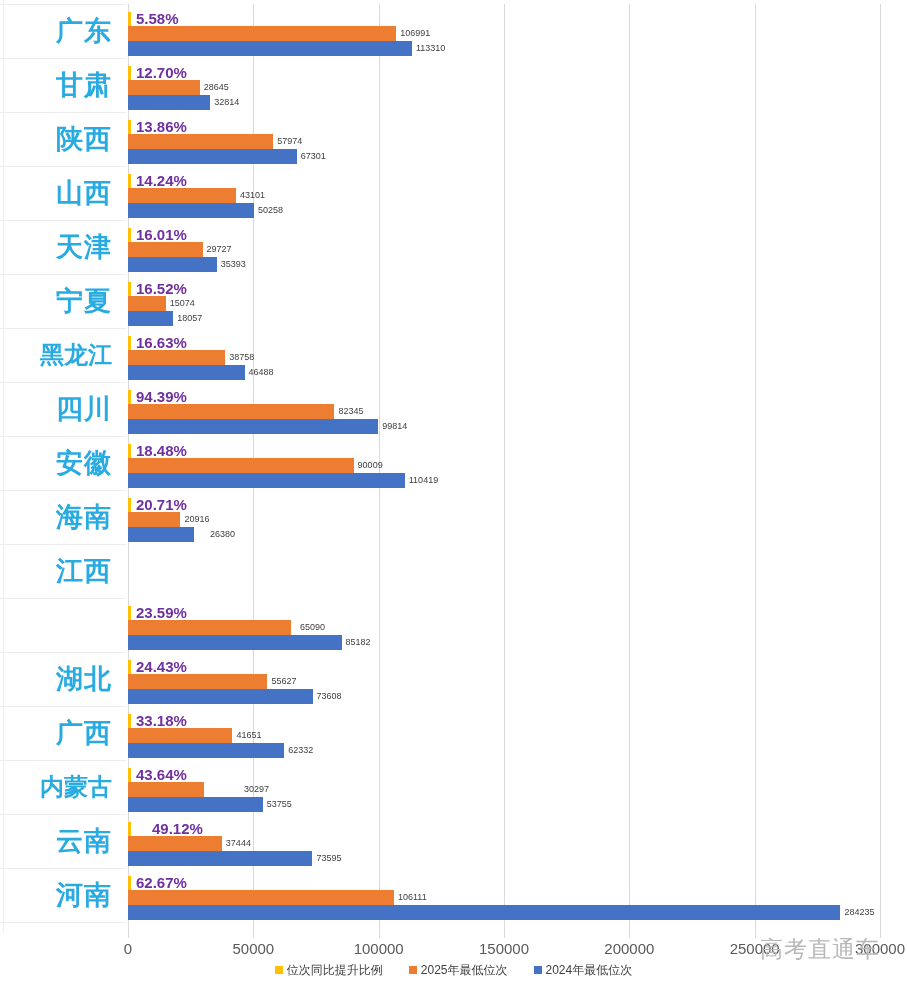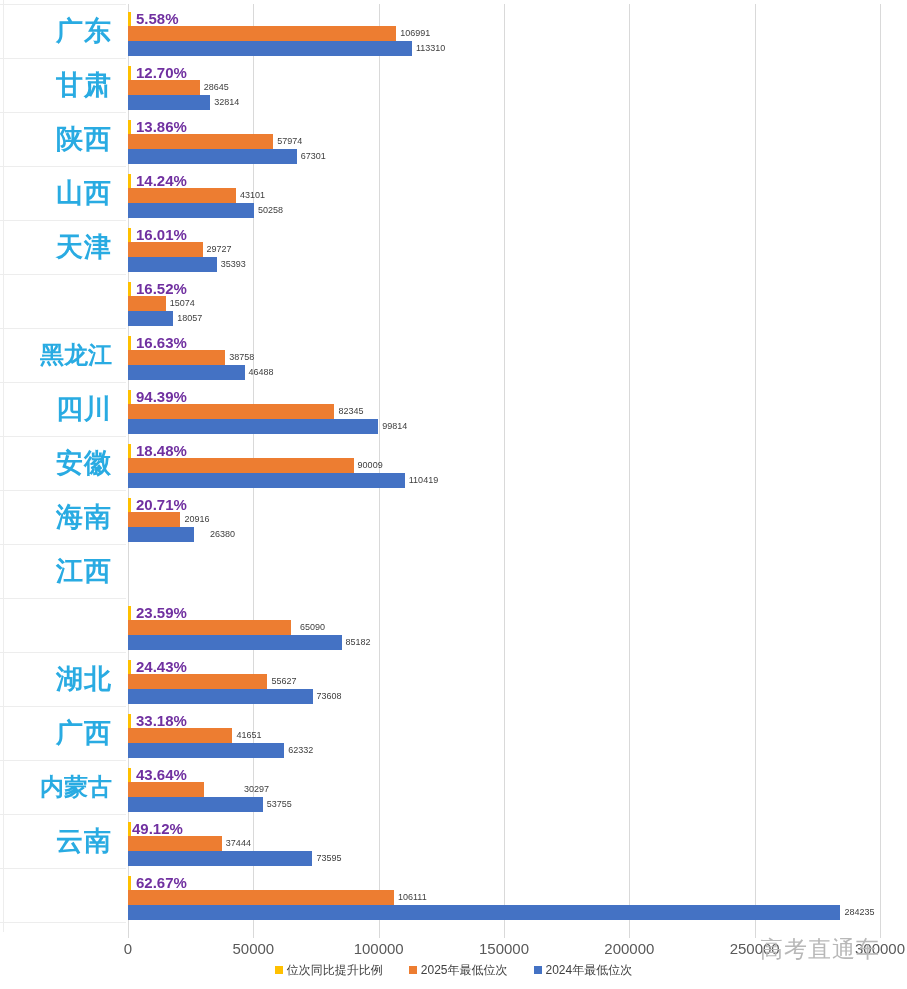--- a/index.html
+++ b/index.html
@@ -285,20 +285,21 @@
         <div class="bars">
           <div class="bar bar-pct" style="width: 3px; background: rgb(255, 192, 0);"></div>
           <div class="lbl lbl-pct" style="left: 8px;">16.01%</div>
           <div class="bar bar-2025" style="width: 74.5157px; background: rgb(237, 125, 49);"></div>
           <div class="lbl lbl-2025" style="left: 78.5157px;">29727</div>
           <div class="bar bar-2024" style="width: 88.7185px; background: rgb(68, 114, 196);"></div>
           <div class="lbl lbl-2024" style="left: 92.7185px;">35393</div>
         </div>
       </div>
       <div class="row" style="top: 274px;">
+        <div class="cat-label">宁夏</div>
         <div class="bars">
           <div class="bar bar-pct" style="width: 3px; background: rgb(255, 192, 0);"></div>
           <div class="lbl lbl-pct" style="left: 8px;">16.52%</div>
           <div class="bar bar-2025" style="width: 37.7855px; background: rgb(237, 125, 49);"></div>
           <div class="lbl lbl-2025" style="left: 41.7855px;">15074</div>
           <div class="bar bar-2024" style="width: 45.2629px; background: rgb(68, 114, 196);"></div>
           <div class="lbl lbl-2024" style="left: 49.2629px;">18057</div>
         </div>
       </div>
       <div class="row" style="top: 328px;">
@@ -388,28 +389,29 @@
           <div class="bar bar-2025" style="width: 75.9445px; background: rgb(237, 125, 49);"></div>
           <div class="lbl lbl-2025" style="left: 79.9445px; margin-left: 36px;">30297</div>
           <div class="bar bar-2024" style="width: 134.746px; background: rgb(68, 114, 196);"></div>
           <div class="lbl lbl-2024" style="left: 138.746px;">53755</div>
         </div>
       </div>
       <div class="row" style="top: 814px;">
         <div class="cat-label">云南</div>
         <div class="bars">
           <div class="bar bar-pct" style="width: 3px; background: rgb(255, 192, 0);"></div>
-          <div class="lbl lbl-pct" style="left: 4px;">49.12%</div>
+          <div class="lbl lbl-pct" style="left: 24px;">49.12%</div>
           <div class="bar bar-2025" style="width: 93.8596px; background: rgb(237, 125, 49);"></div>
           <div class="lbl lbl-2025" style="left: 97.8596px;">37444</div>
           <div class="bar bar-2024" style="width: 184.478px; background: rgb(68, 114, 196);"></div>
           <div class="lbl lbl-2024" style="left: 188.478px;">73595</div>
         </div>
       </div>
       <div class="row" style="top: 868px;">
+        <div class="cat-label">河南</div>
         <div class="bars">
           <div class="bar bar-pct" style="width: 3px; background: rgb(255, 192, 0);"></div>
           <div class="lbl lbl-pct" style="left: 8px;">62.67%</div>
           <div class="bar bar-2025" style="width: 265.985px; background: rgb(237, 125, 49);"></div>
           <div class="lbl lbl-2025" style="left: 269.985px;">106111</div>
           <div class="bar bar-2024" style="width: 712.482px; background: rgb(68, 114, 196);"></div>
           <div class="lbl lbl-2024" style="left: 716.482px;">284235</div>
         </div>
       </div>
     </div>

